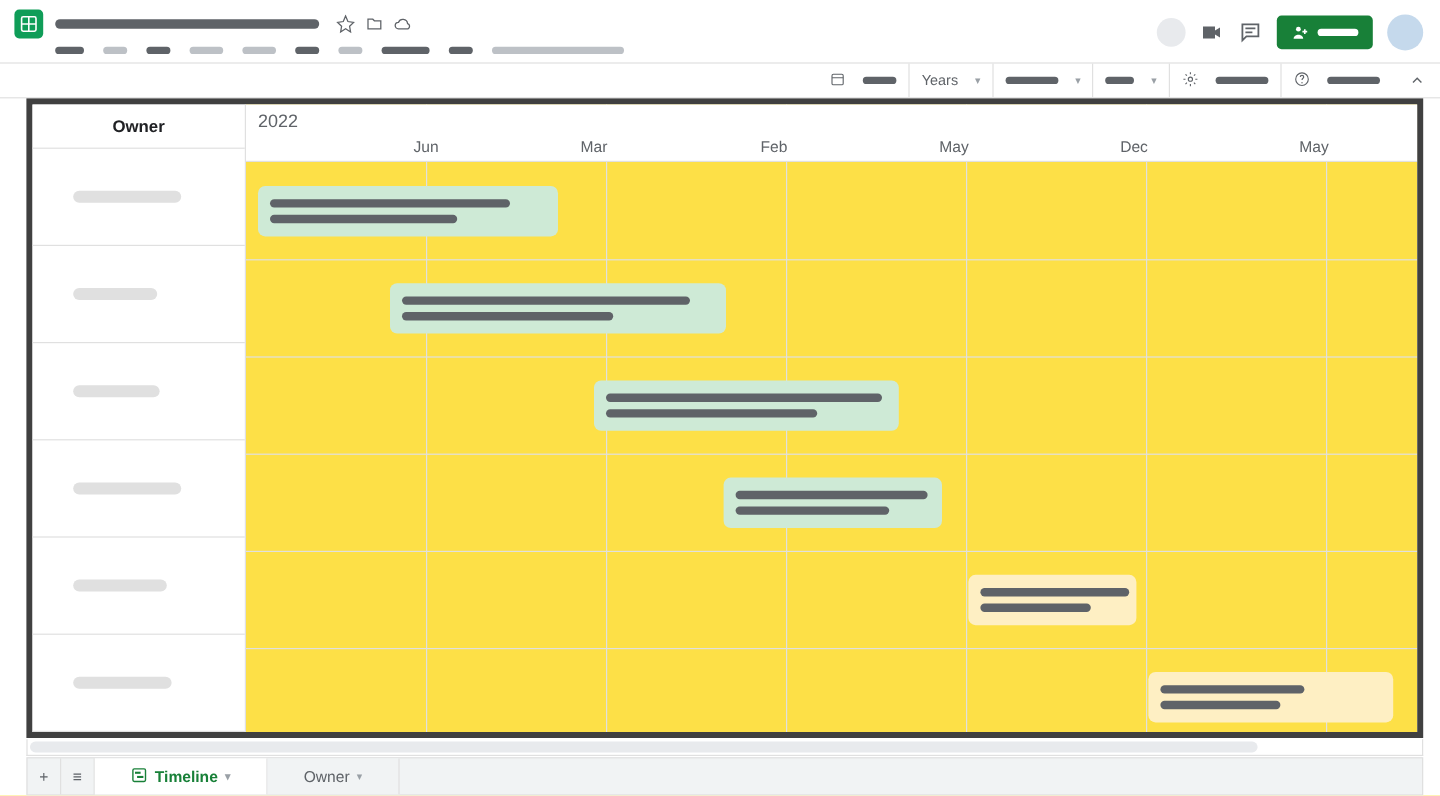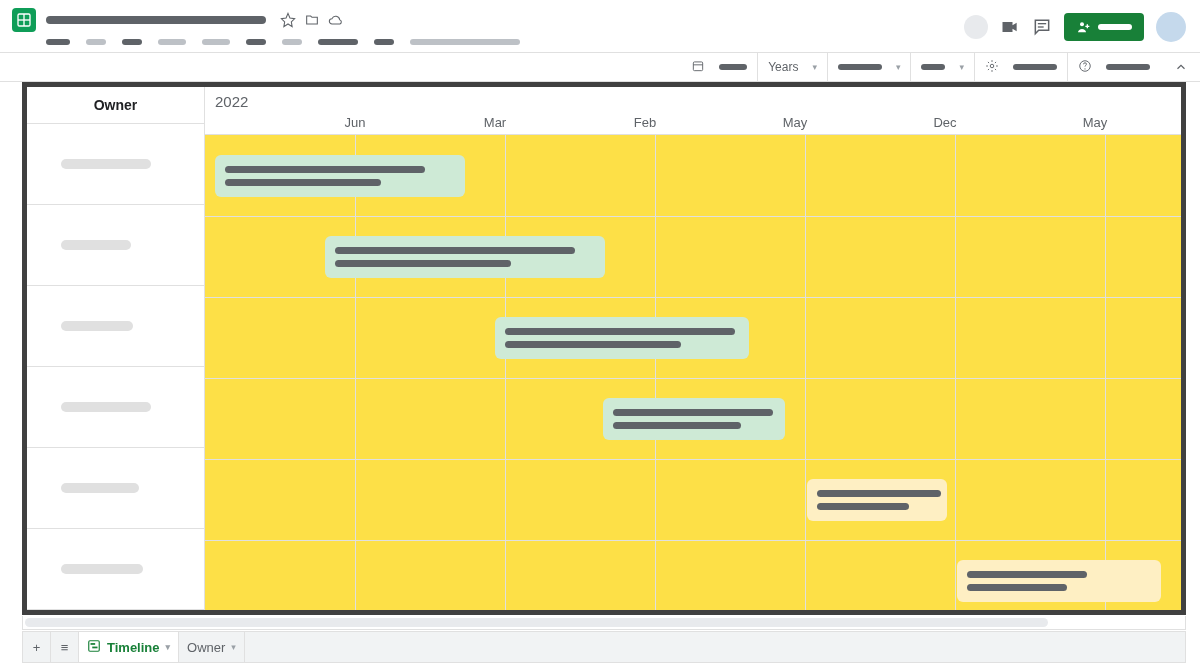--- a/index.html
+++ b/index.html
@@ -59,21 +59,21 @@
   .task .line1 { height: 7px; background: #5f6368; border-radius: 4px; }
   .task .line2 { height: 7px; background: #5f6368; border-radius: 4px; }
 
   
   .scrollbar { position: absolute; left: 22px; right: 14px; bottom: 33px; height: 14px; background: #fff; border: 1px solid #e0e0e0; border-top: none; }
   .scrollbar .thumb { position: absolute; top: 2px; left: 2px; height: 9px; width: 88%; background: #e8eaed; border-radius: 5px; }
 
   
   .tabs { position: absolute; left: 22px; right: 14px; bottom: 0; height: 32px; background: #f1f3f4; border: 1px solid #e0e0e0; display: flex; align-items: stretch; }
   .tab-ctrl { width: 28px; display: flex; align-items: center; justify-content: center; color: #5f6368; border-right: 1px solid #e0e0e0; cursor: pointer; }
-  .tab { padding: 0 8px; display: flex; align-items: center; gap: 6px; border-right: 1px solid #e0e0e0; font-size: 13px; color: #5f6368; cursor: pointer; background: #f1f3f4; }
+  .tab { padding: 0 30px; display: flex; align-items: center; gap: 6px; border-right: 1px solid #e0e0e0; font-size: 13px; color: #5f6368; cursor: pointer; background: #f1f3f4; }
   .tab.active { background: #fff; color: #188038; font-weight: 600; }
   .tab-icon svg { width: 14px; height: 14px; fill: #188038; }
 </style>
 </head>
 <body>
 
 <div class="titlebar">
   <div class="logo">
     <svg viewBox="0 0 24 24">
         <rect x="3" y="3" width="18" height="18" rx="2" fill="none" stroke="#fff" stroke-width="2"></rect>

